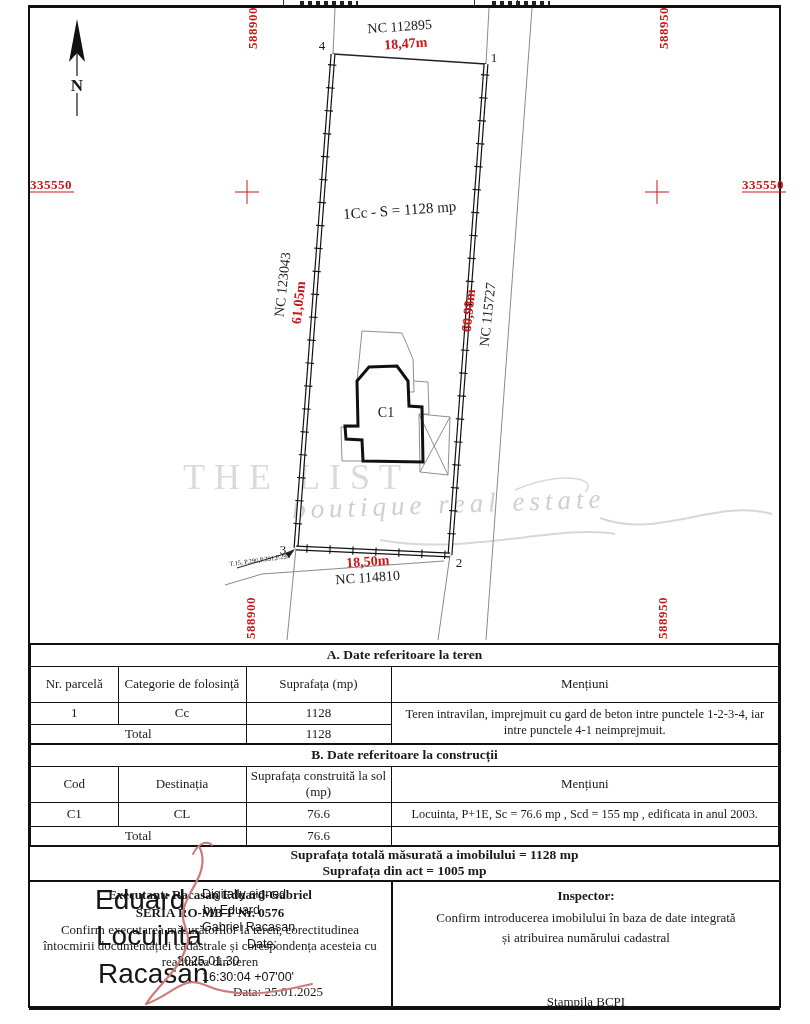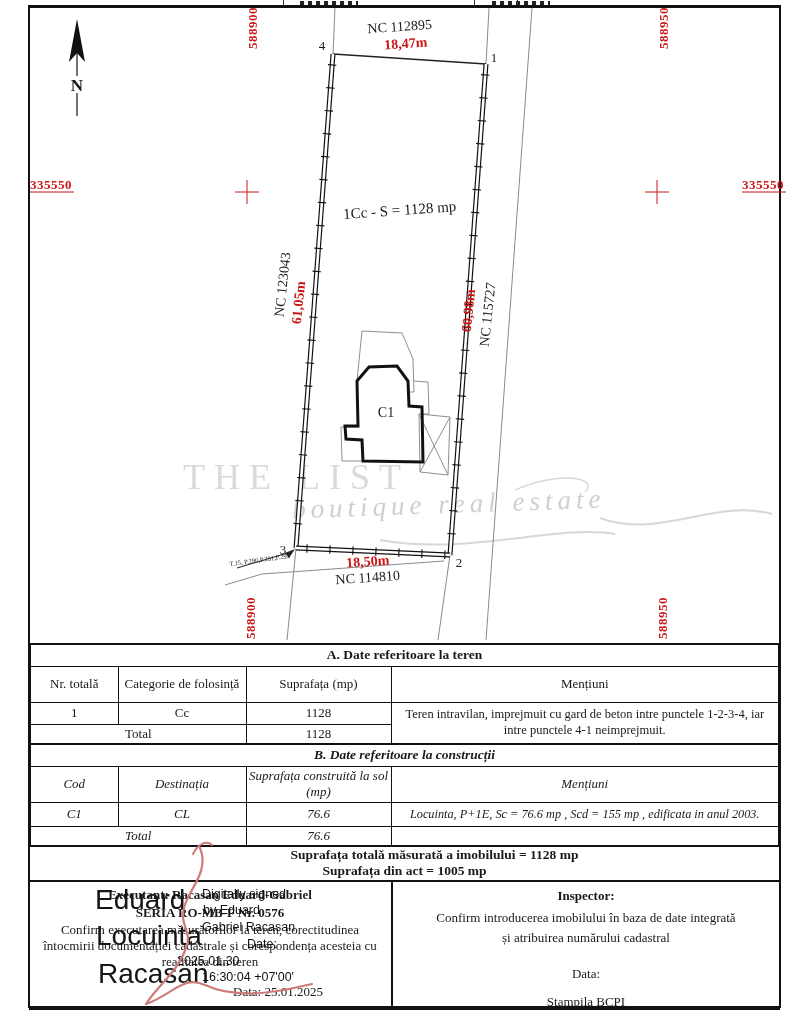--- a/index.html
+++ b/index.html
@@ -212,40 +212,40 @@
           <col style="width:88px">
           <col style="width:128px">
           <col style="width:145px">
           <col>
         </colgroup>
       <tbody>
           <tr style="height:22px">
             <td colspan="4" class="title-row">A. Date referitoare la teren</td>
           </tr>
       <tr style="height:36px">
-        <td>Nr. totală</td>
+        <td>Nr. parcelă</td>
         <td>Categorie de folosință</td>
         <td>Suprafața (mp)</td>
         <td>Mențiuni</td>
       </tr>
       <tr style="height:22px">
         <td>1</td>
         <td>Cc</td>
         <td>1128</td>
         <td rowspan="2" class="ment-a">Teren intravilan, imprejmuit cu gard de beton intre punctele 1-2-3-4, iar intre punctele 4-1 neimprejmuit.</td>
       </tr>
       <tr style="height:20px">
         <td colspan="2">Total</td>
         <td>1128</td>
       </tr>
     </tbody>
       </table>
   </div>
 
-  <div class="abs" style="left:29px;top:743px;font-style:italic;">
+  <div class="abs" style="left:29px;top:743px;">
     <table class="doc" style="border:2px solid #111;">
       <colgroup>
           <col style="width:88px">
           <col style="width:128px">
           <col style="width:145px">
           <col>
         </colgroup>
       <tbody>
           <tr style="height:22px">
             <td colspan="4" class="title-row">B. Date referitoare la construcții</td>
@@ -290,21 +290,20 @@
     <div class="sigsmall" style="left:173px;top:5px;">Digitally signed</div>
     <div class="sigsmall" style="left:174px;top:21px;">by Eduard</div>
     <div class="sigsmall" style="left:173px;top:38px;">Gabriel Racasan</div>
     <div class="sigsmall" style="left:218px;top:55px;">Date:</div>
     <div class="sigsmall" style="left:148px;top:72px;">2025.01.30</div>
     <div class="sigsmall" style="left:173px;top:88px;">16:30:04 +07'00'</div>
 
     <div class="ser serb cellr" style="top:6px;">Inspector:</div>
     <div class="ser cellr" style="top:28px;">Confirm introducerea imobilului în baza de date  integrată</div>
     <div class="ser cellr" style="top:48px;">și atribuirea numărului cadastral</div>
-    <div class="ser cellr" style="top:84px;">Data:</div>
     <div class="ser cellr" style="top:112px;">Ștampila BCPI</div>
   </div>
 
   <svg class="abs" style="left:0;top:820px;" width="810" height="200" viewBox="0 0 810 200">
     <path d="M 200,28 C 210,52 188,70 184,88 C 179,105 193,112 186,128 C 178,152 158,165 146,184" stroke="#cf7a7a" stroke-width="2.2" fill="none" stroke-linecap="round"></path>
     <path d="M 146,184 C 172,175 183,155 205,165 C 238,180 278,172 312,164" stroke="#cf7a7a" stroke-width="2" fill="none" stroke-linecap="round"></path>
     <path d="M 193,34 C 198,24 206,20 212,25" stroke="#cf7a7a" stroke-width="2" fill="none" stroke-linecap="round"></path>
   </svg>
 
 </div>

